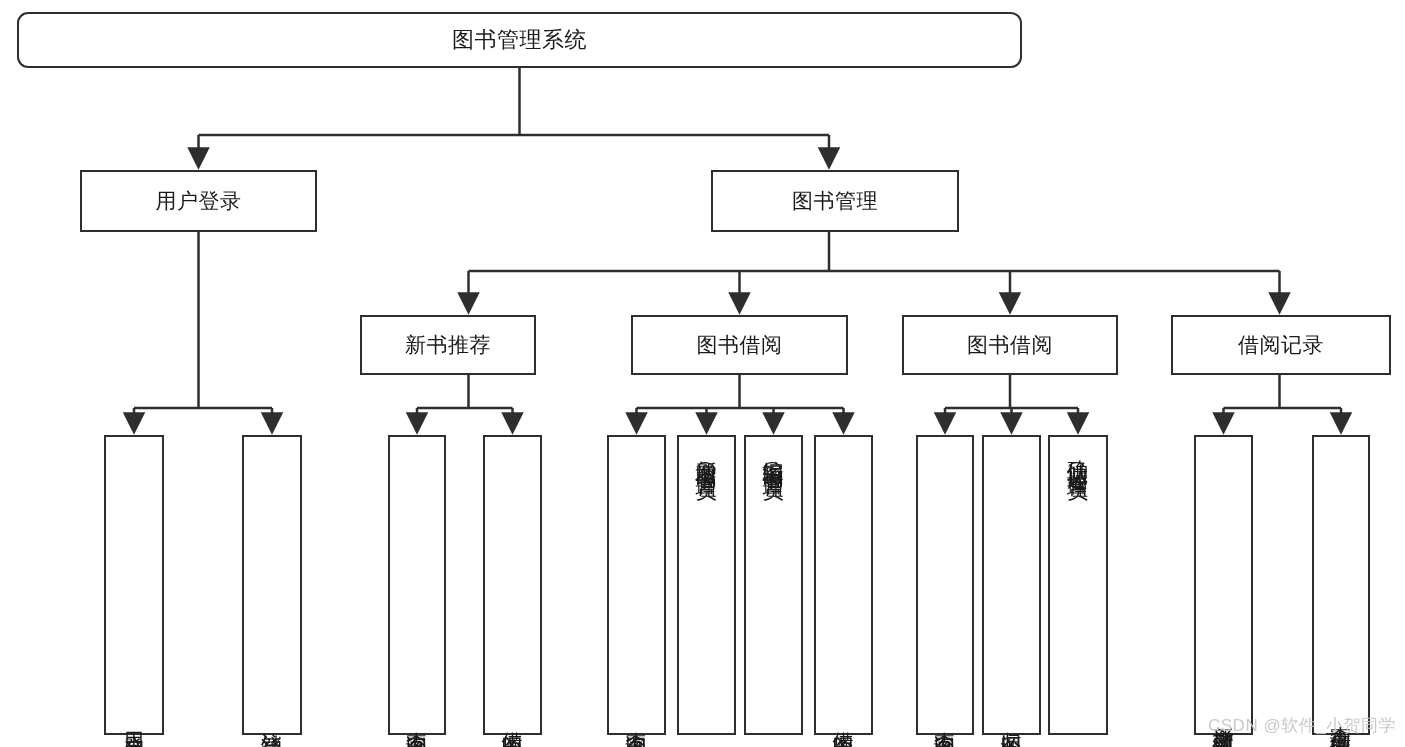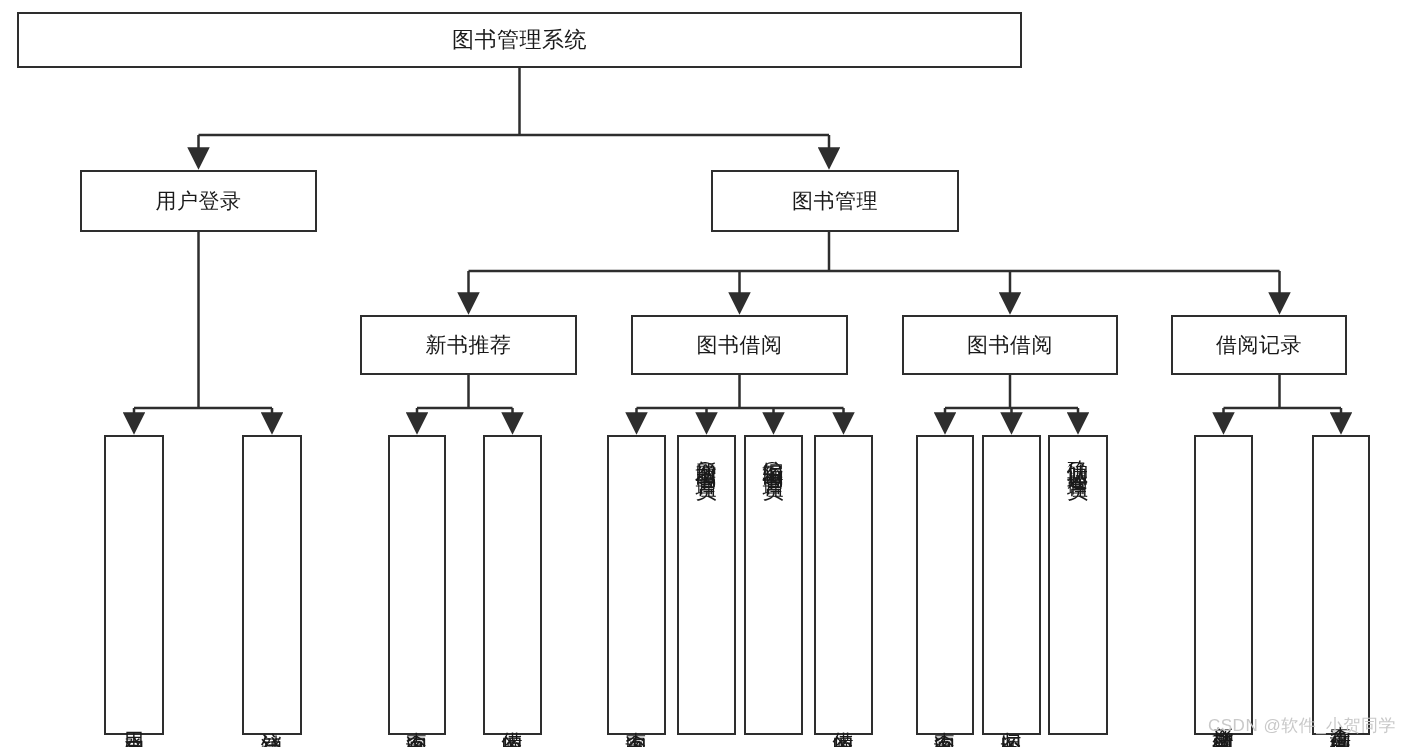--- a/index.html
+++ b/index.html
@@ -78,39 +78,39 @@
         <path d="M 1011.5 408 L 1011.5 431" marker-end="url(#arrow)"></path>
         <path d="M 1078 408 L 1078 431" marker-end="url(#arrow)"></path>
         <path d="M 1279.5 375 L 1279.5 408"></path>
         <path d="M 1223.5 408 L 1341 408"></path>
         <path d="M 1223.5 408 L 1223.5 431" marker-end="url(#arrow)"></path>
         <path d="M 1341 408 L 1341 431" marker-end="url(#arrow)"></path>
       </g>
   </svg>
 
   <div id="node-layer">
-      <div class="node-box root" style="left: 17px; top: 12px; width: 1005px; height: 56px;">
+      <div class="node-box root" style="left: 17px; top: 12px; width: 1005px; height: 56px; border-radius: 11px;">
         <span class="node-label">图书管理系统</span>
       </div>
       <div class="node-box" style="left: 80px; top: 170px; width: 237px; height: 62px;">
         <span class="node-label">用户登录</span>
       </div>
       <div class="node-box" style="left: 711px; top: 170px; width: 248px; height: 62px;">
         <span class="node-label">图书管理</span>
       </div>
-      <div class="node-box" style="left: 360px; top: 315px; width: 217px; height: 60px;">
+      <div class="node-box" style="left: 360px; top: 315px; width: 176px; height: 60px;">
         <span class="node-label">新书推荐</span>
       </div>
       <div class="node-box" style="left: 631px; top: 315px; width: 217px; height: 60px;">
         <span class="node-label">图书借阅</span>
       </div>
       <div class="node-box" style="left: 902px; top: 315px; width: 216px; height: 60px;">
         <span class="node-label">图书借阅</span>
       </div>
-      <div class="node-box" style="left: 1171px; top: 315px; width: 176px; height: 60px;">
+      <div class="node-box" style="left: 1171px; top: 315px; width: 220px; height: 60px;">
         <span class="node-label">借阅记录</span>
       </div>
       <div class="leaf-box align-bottom" style="left: 104px; top: 435px; width: 60px; height: 300px;">
         <span class="leaf-label">用户登录</span>
       </div>
       <div class="leaf-box align-bottom" style="left: 242px; top: 435px; width: 60px; height: 300px;">
         <span class="leaf-label">注销登录</span>
       </div>
       <div class="leaf-box align-bottom" style="left: 388px; top: 435px; width: 58px; height: 300px;">
         <span class="leaf-label">查询图书</span>

